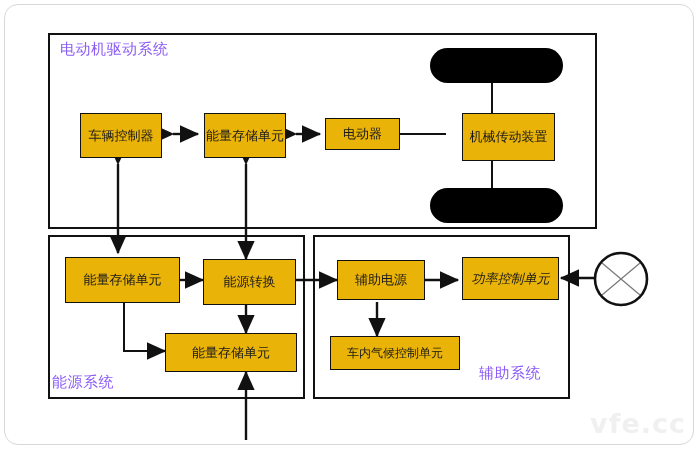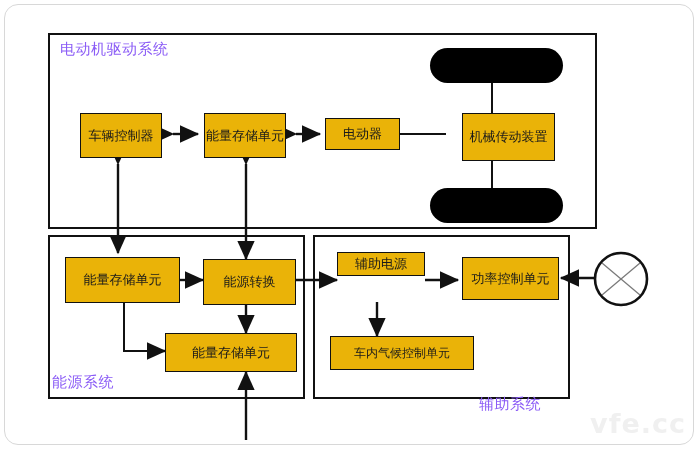--- a/index.html
+++ b/index.html
@@ -107,21 +107,21 @@
 
   <div class="outer-frame"></div>
 
   <div class="group" style="left:48px; top:33px; width:549px; height:196px;"></div>
   <div class="group-label" style="left:60px; top:40px;">电动机驱动系统</div>
 
   <div class="group" style="left:48px; top:235px; width:257px; height:164px;"></div>
   <div class="group-label" style="left:52px; top:373px;">能源系统</div>
 
   <div class="group" style="left:313px; top:235px; width:257px; height:164px;"></div>
-  <div class="group-label" style="left:479px; top:395px;text-align:right;">辅助系统</div>
+  <div class="group-label" style="left:479px; top:364px;text-align:right;">辅助系统</div>
 
   <div class="line-h" style="left:400px; top:133px; width:46px;"></div>
 
   <div class="line-v" style="left:491px; top:82px; height:32px;"></div>
 
   <div class="line-v" style="left:491px; top:157px; height:32px;"></div>
 
   <div class="line-v" style="left:123px; top:303px; height:48px;"></div>
   <div class="line-h" style="left:123px; top:350px; width:35px;"></div>
 
@@ -191,27 +191,27 @@
   </div>
 
   <div class="box" style="left:203px; top:259px; width:93px; height:46px;">
     <span>能源转换</span>
   </div>
 
   <div class="box" style="left:165px; top:333px; width:132px; height:39px;">
     <span>能量存储单元</span>
   </div>
 
-  <div class="box" style="left:337px; top:252px; width:88px; height:24px;">
+  <div class="box" style="left:337px; top:260px; width:88px; height:40px;">
     <span>辅助电源</span>
   </div>
 
-  <div class="box" style="left:462px; top:257px; width:97px; height:43px;">
+  <div class="box" style="left:462px; top:257px; width:97px; height:43px;font-style:italic;">
     <span>功率控制单元</span>
   </div>
 
-  <div class="box small-text" style="left:330px; top:336px; width:144px; height:34px;">
+  <div class="box small-text" style="left:330px; top:336px; width:130px; height:34px;">
     <span>车内气候控制单元</span>
   </div>
 
   <div class="watermark">vfe.cc</div>
 
 </div>
 
 </body></html>

